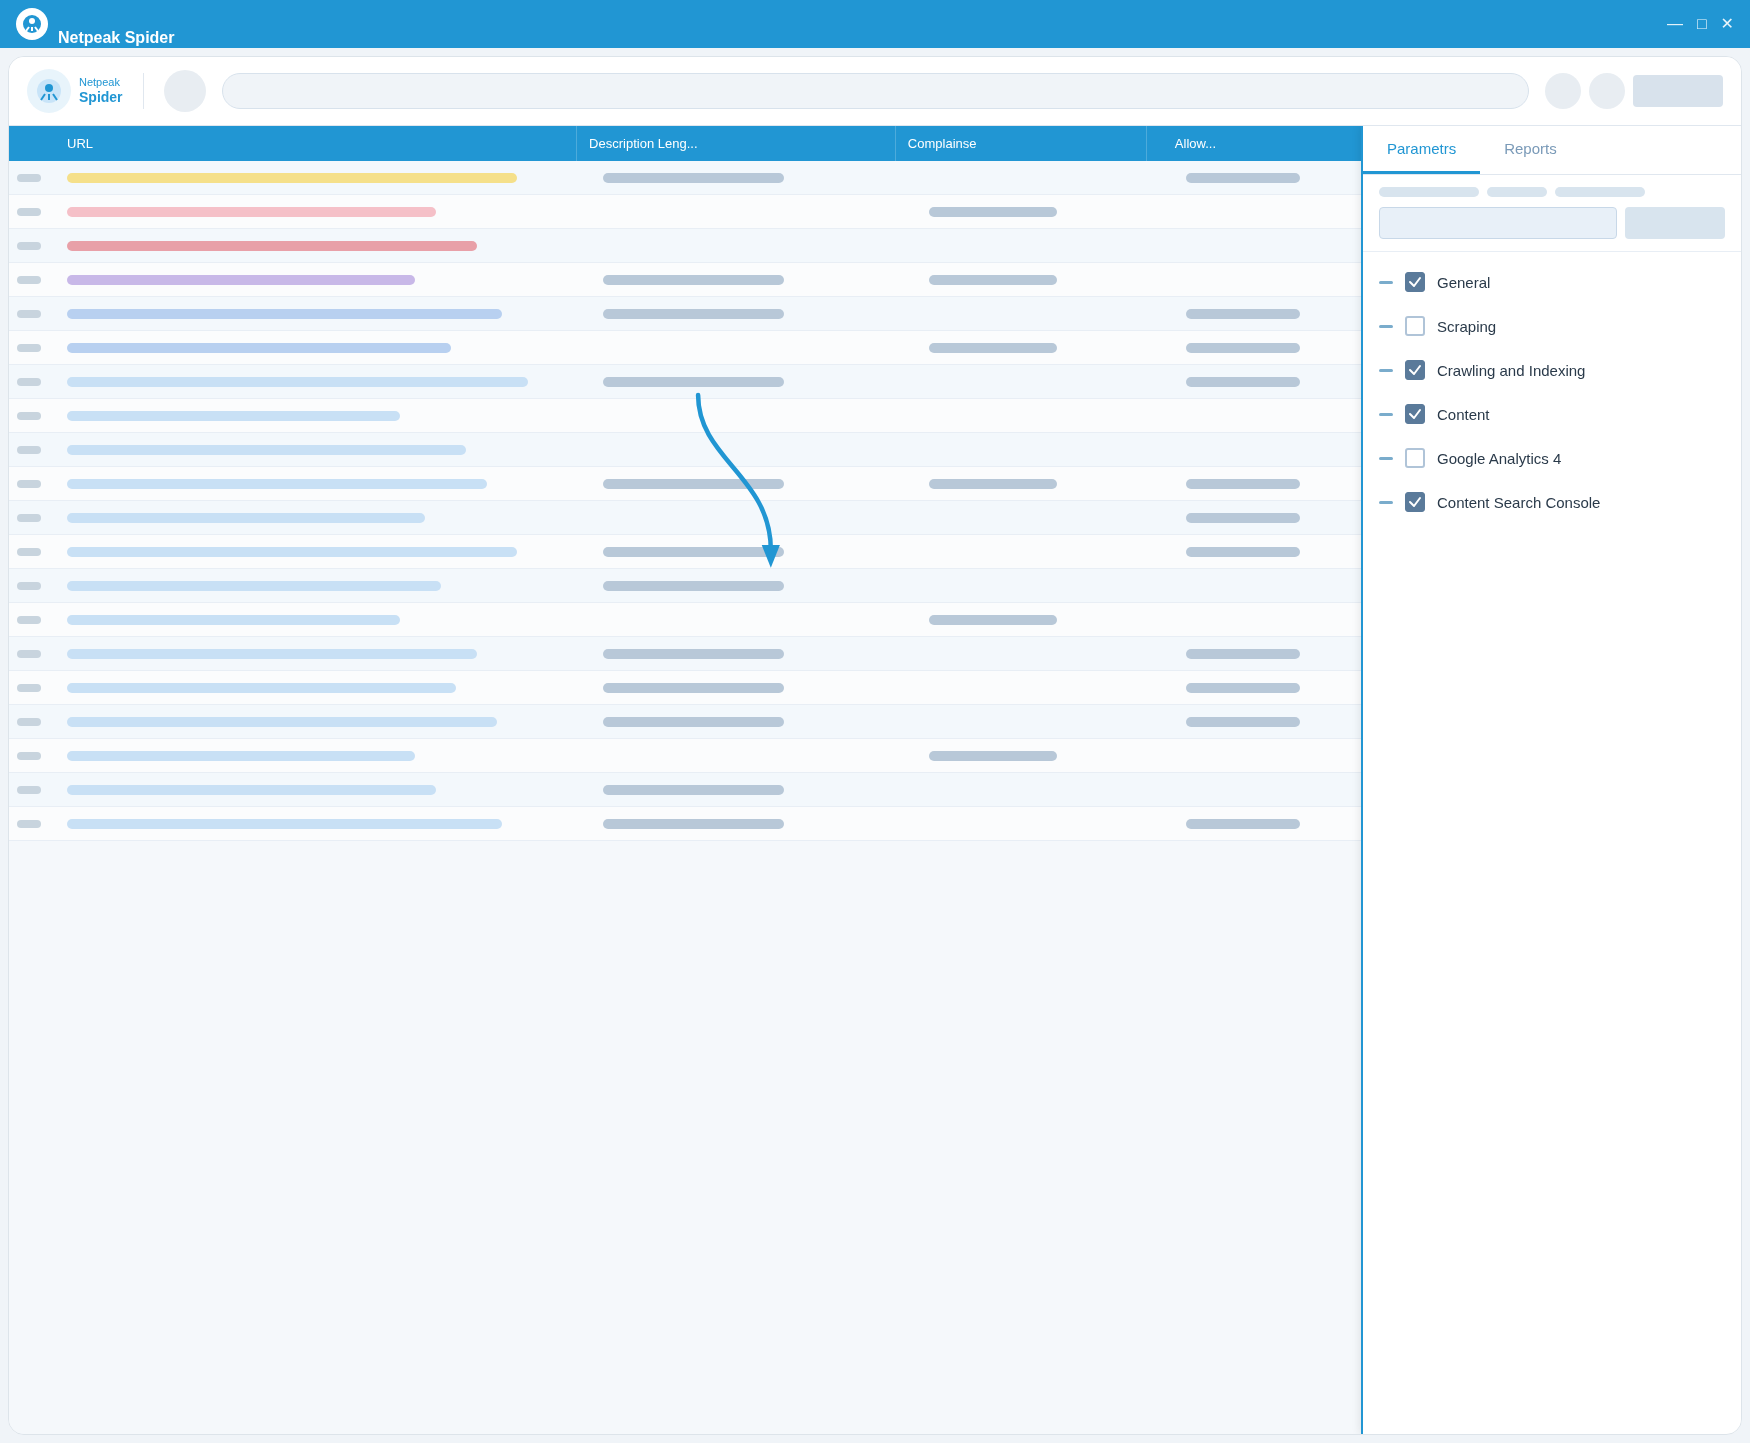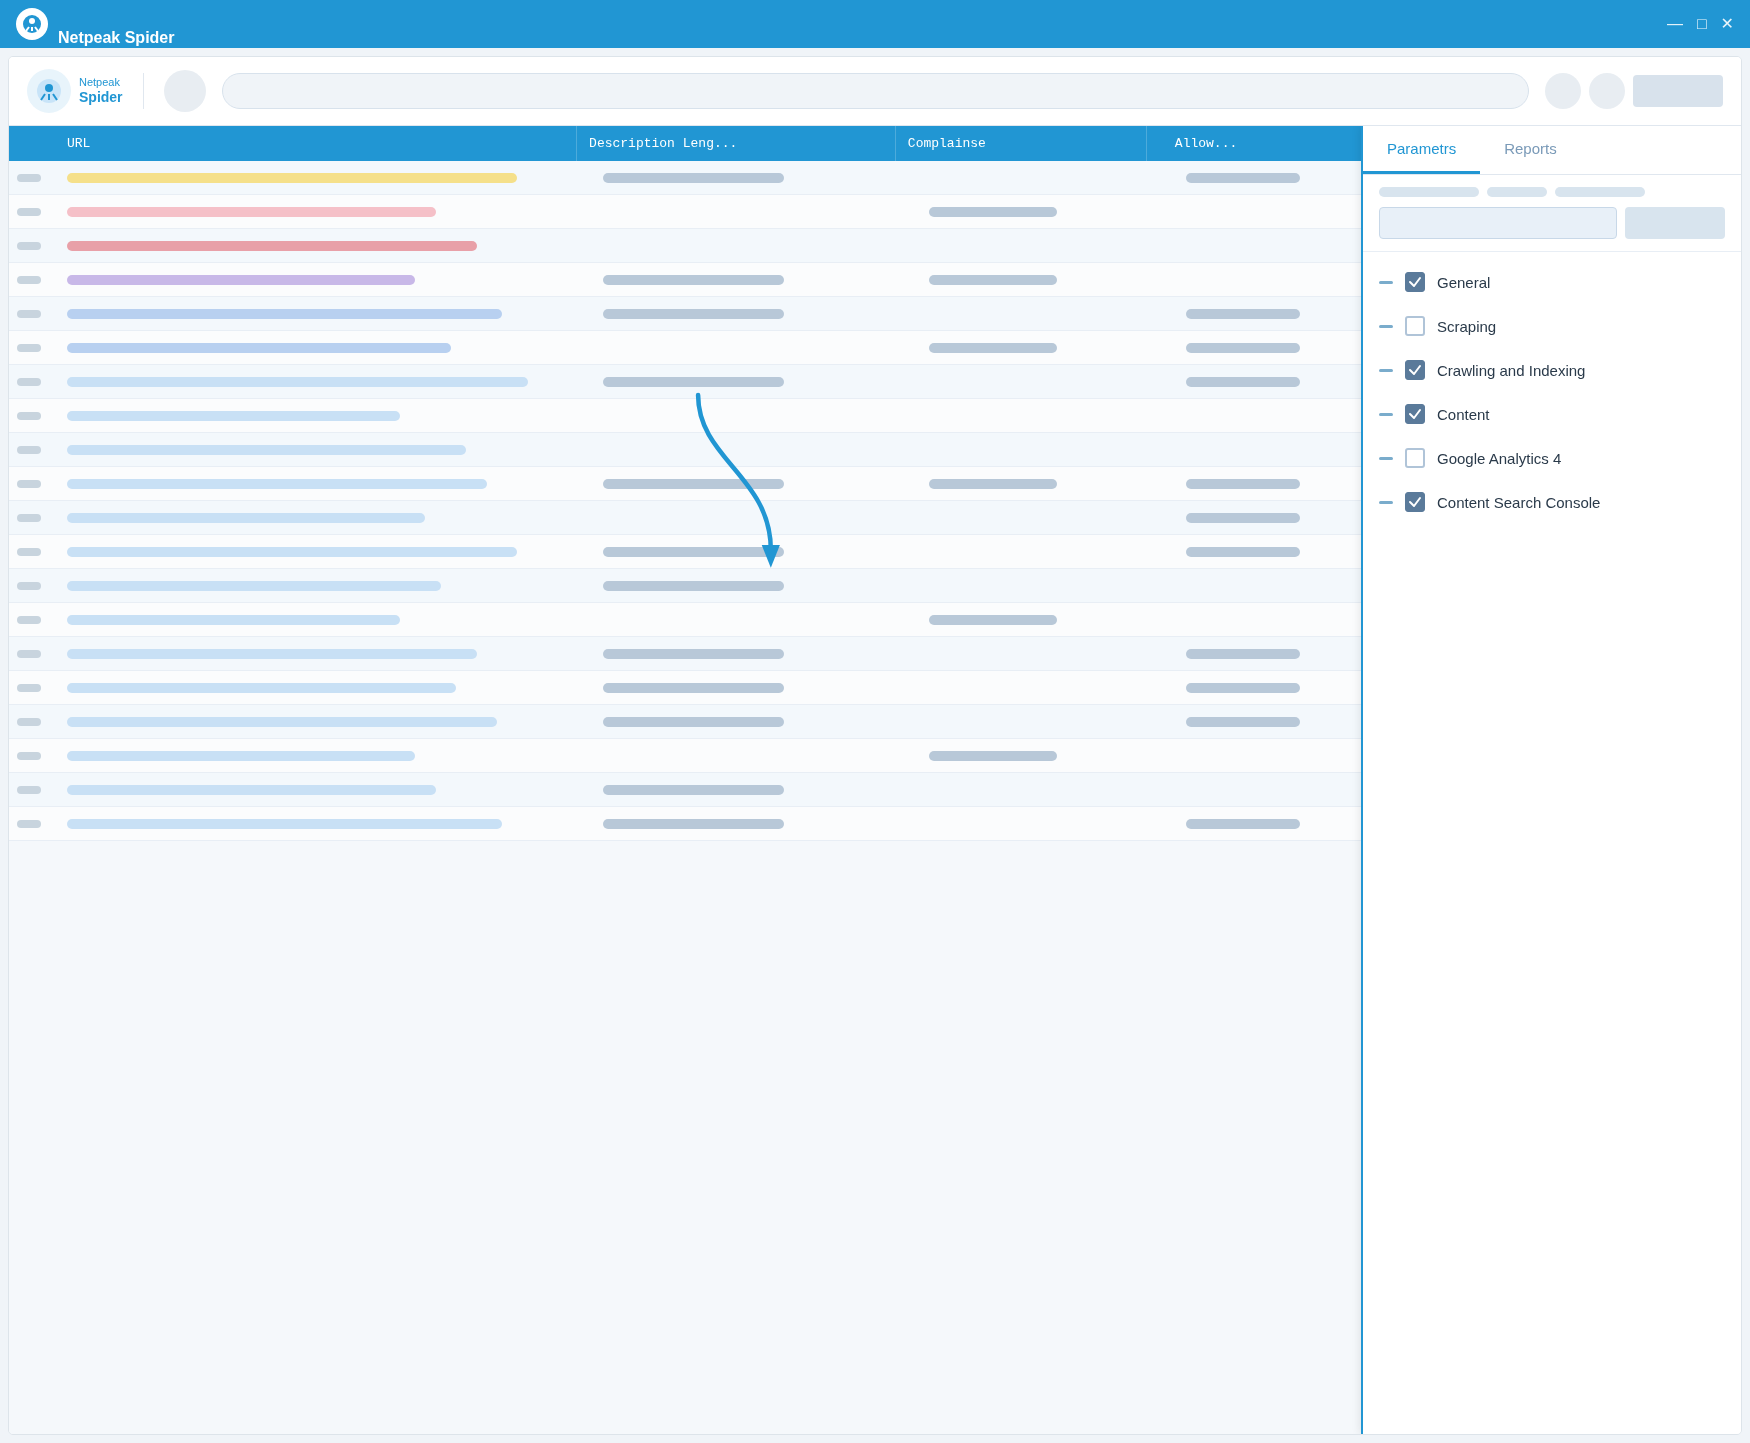--- a/index.html
+++ b/index.html
@@ -32,21 +32,21 @@
     .title-bar-btn {
       color: white; font-size: 16px; cursor: pointer; opacity: 0.9;
       background: none; border: none; line-height: 1;
     }
 
     
     .app-frame {
       background: #f5f8fb;
       border: 1px solid #dde4ea;
       margin: 8px;
-      border-radius: 5px;
+      border-radius: 16px;
       overflow: hidden;
       display: flex;
       flex-direction: column;
       height: calc(100vh - 64px);
       min-height: 900px;
     }
 
     
     .toolbar {
       background: white;
@@ -109,21 +109,20 @@
       background: #f5f8fb;
     }
 
     .table-header {
       display: flex;
       background: #2196d3;
       color: white;
       font-size: 13px;
       font-weight: 500;
       flex-shrink: 0;
-      font-family: Liberation Mono, monospace;
     }
     .col-num { width: 46px; flex-shrink: 0; padding: 10px 8px; }
     .col-url { flex: 2.2; padding: 10px 12px; border-right: 1px solid rgba(255,255,255,0.2); }
     .col-desc { flex: 1.3; padding: 10px 12px; border-right: 1px solid rgba(255,255,255,0.2); }
     .col-comp { flex: 1; padding: 10px 12px; border-right: 1px solid rgba(255,255,255,0.2); }
     .col-allow { flex: 0.7; padding: 10px 28px; }
 
     .table-body { flex: 1; overflow-y: auto; }
     .table-row {
       display: flex;

